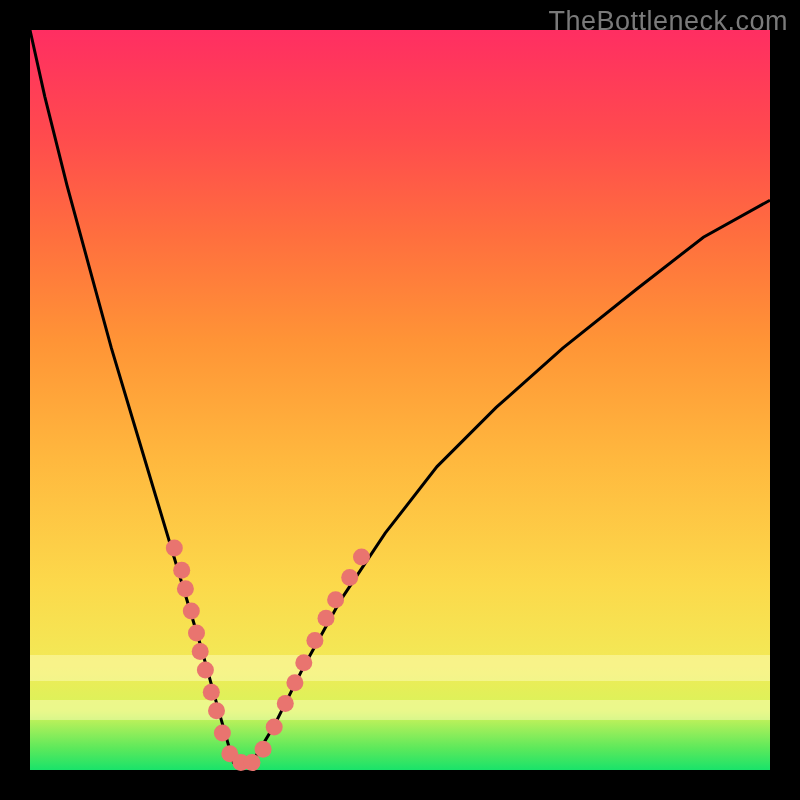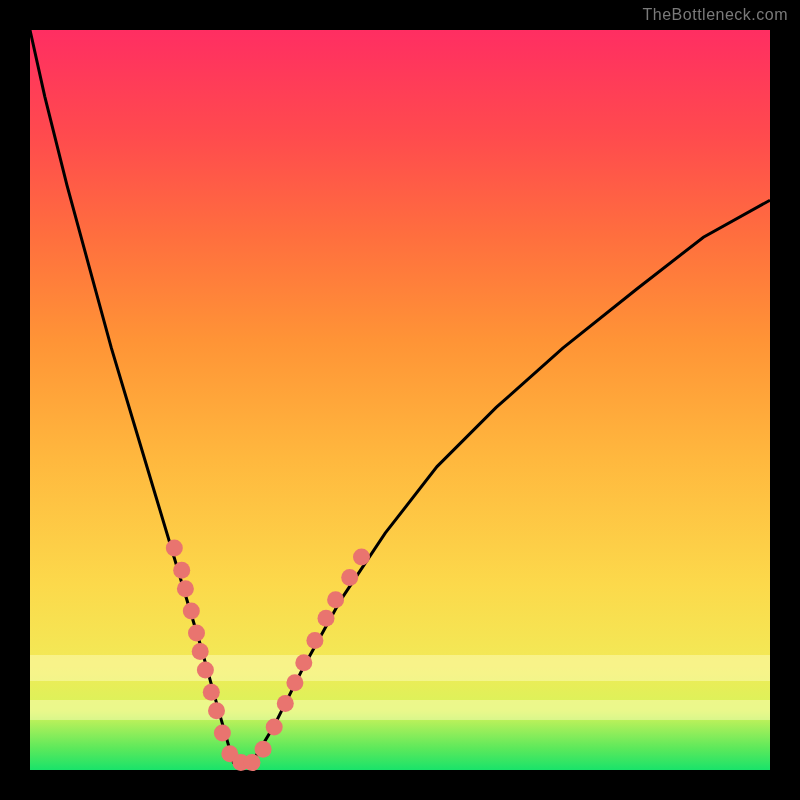--- a/index.html
+++ b/index.html
@@ -49,21 +49,21 @@
     top: 30px;
     width: 740px;
     height: 740px;
     overflow: visible;
   }
   .watermark {
     position: absolute;
     top: 6px;
     right: 12px;
     color: #7a7a7a;
-    font-size: 16px;
+    font-size: 27px;
     letter-spacing: 0.5px;
   }
 </style>
 </head>
 <body>
 
 <div class="frame">
 
   <div class="plot-area"></div>
 

